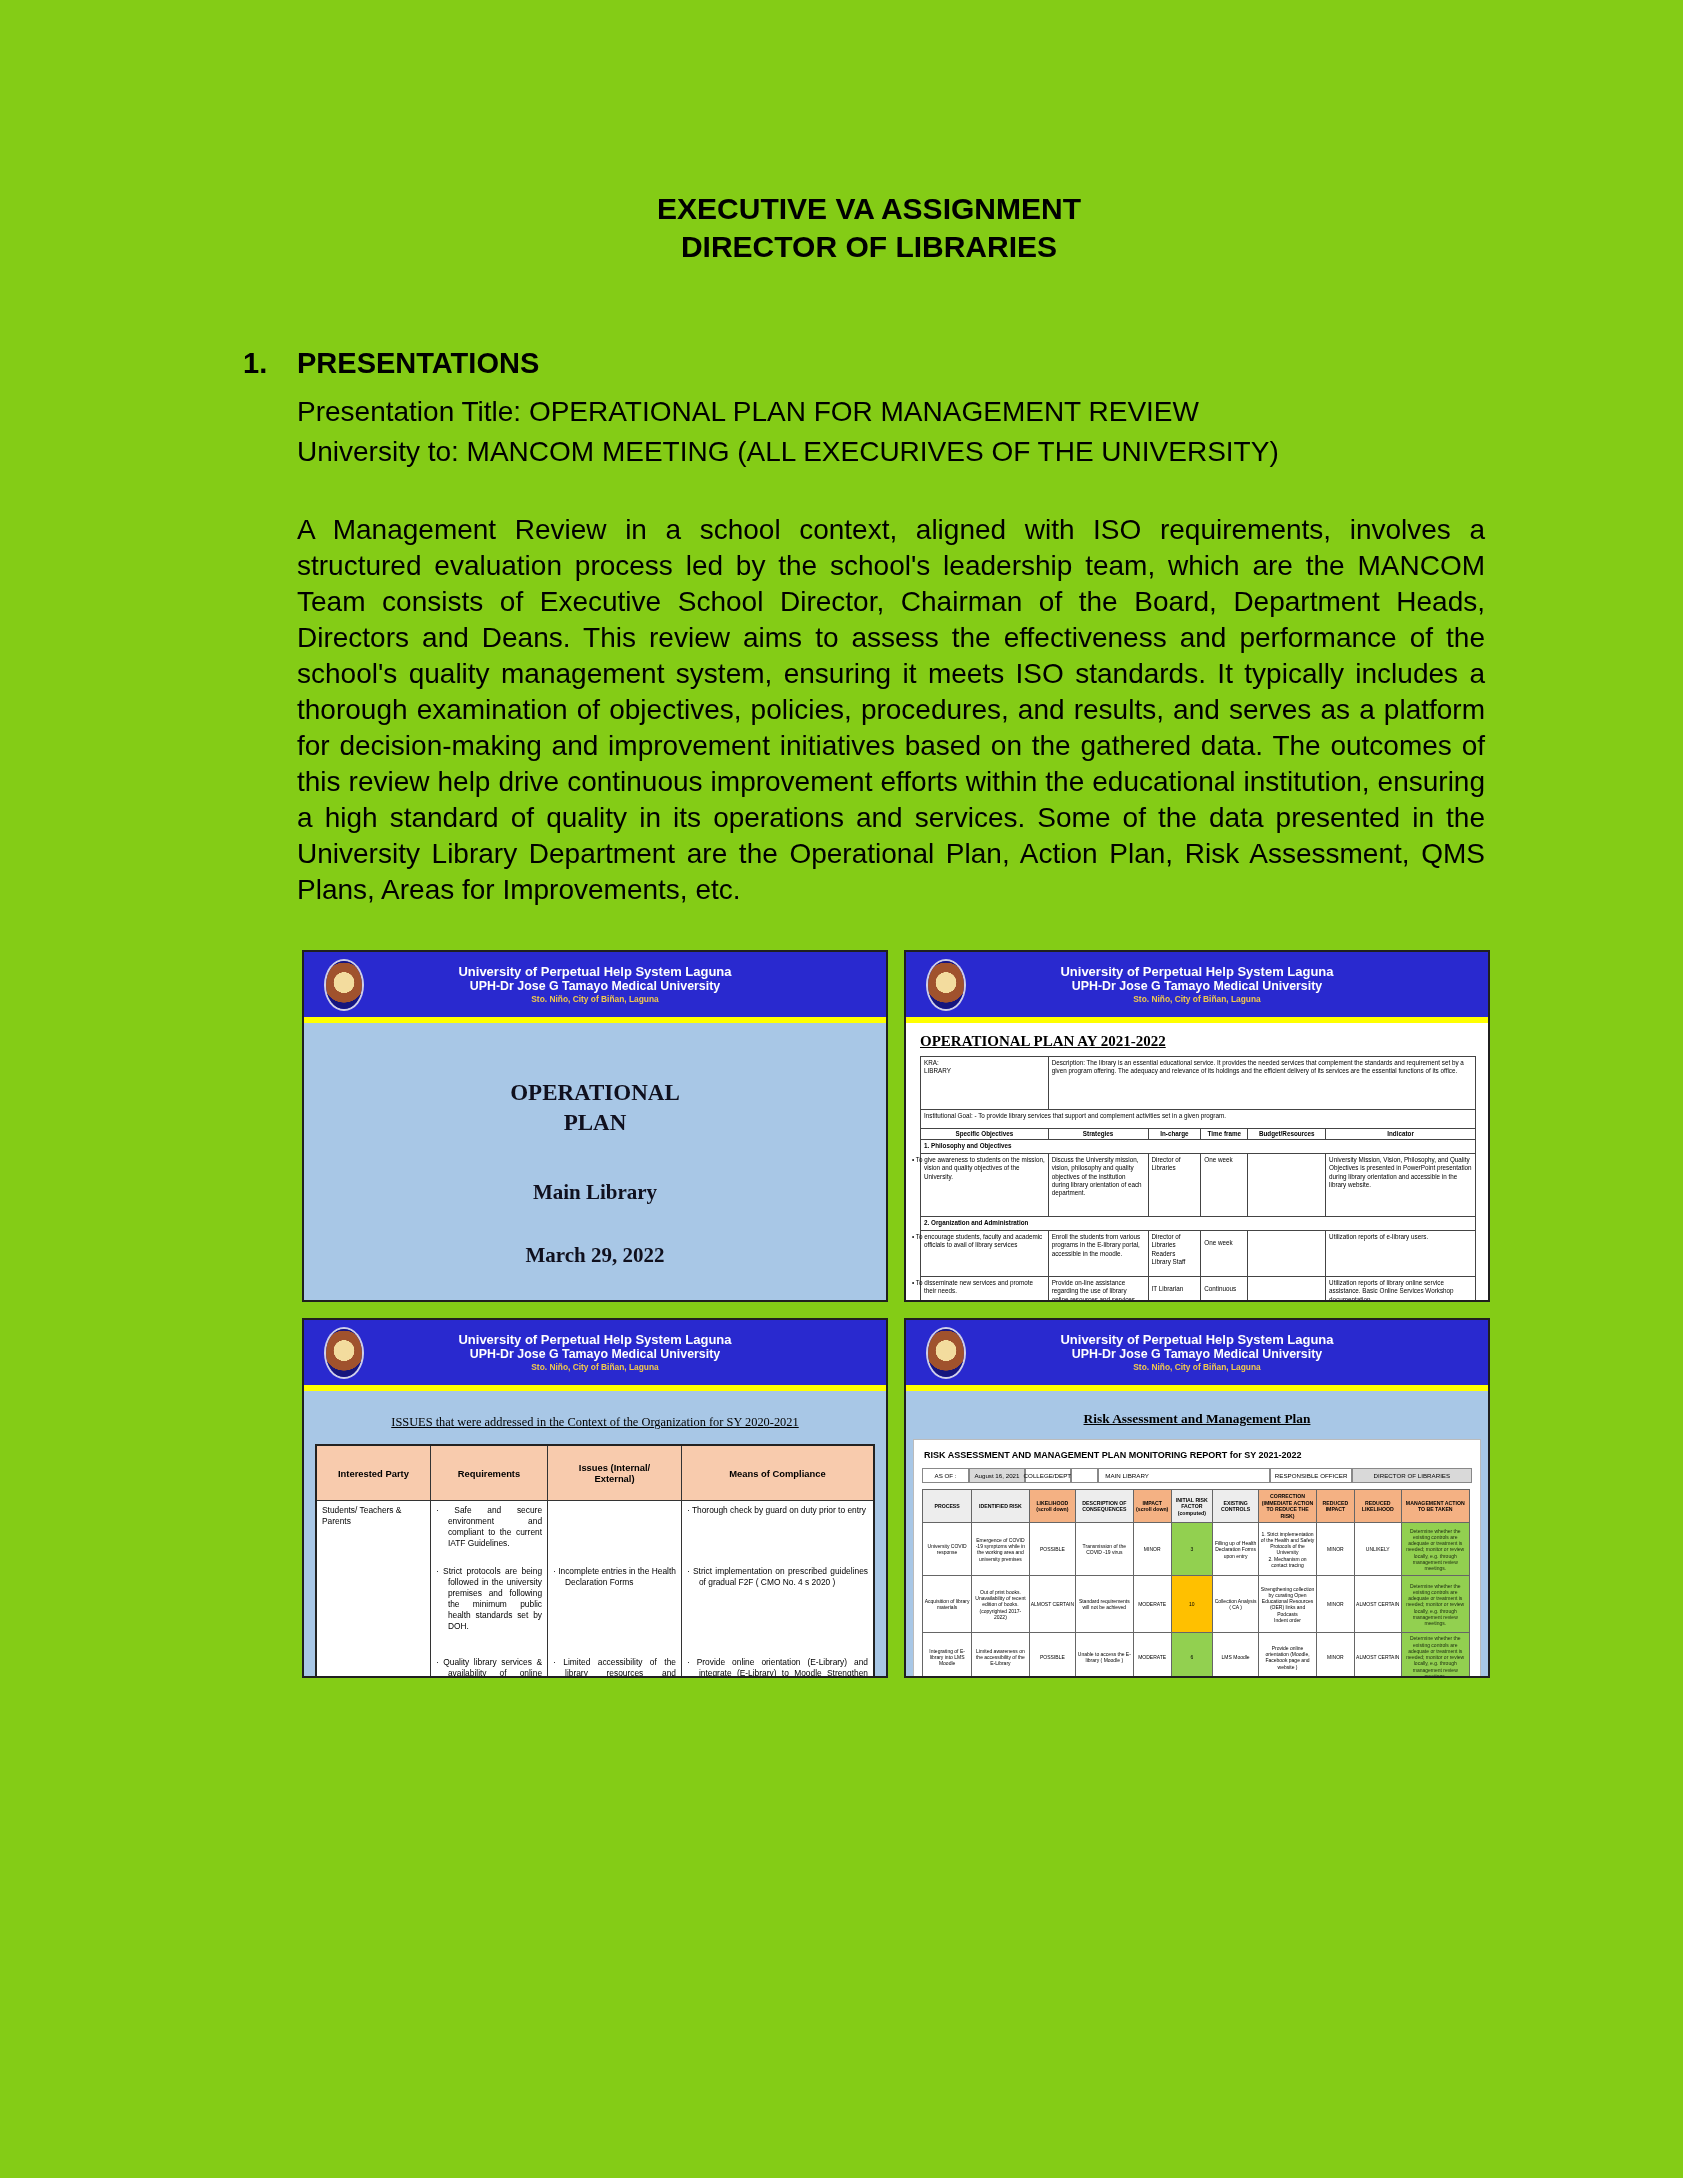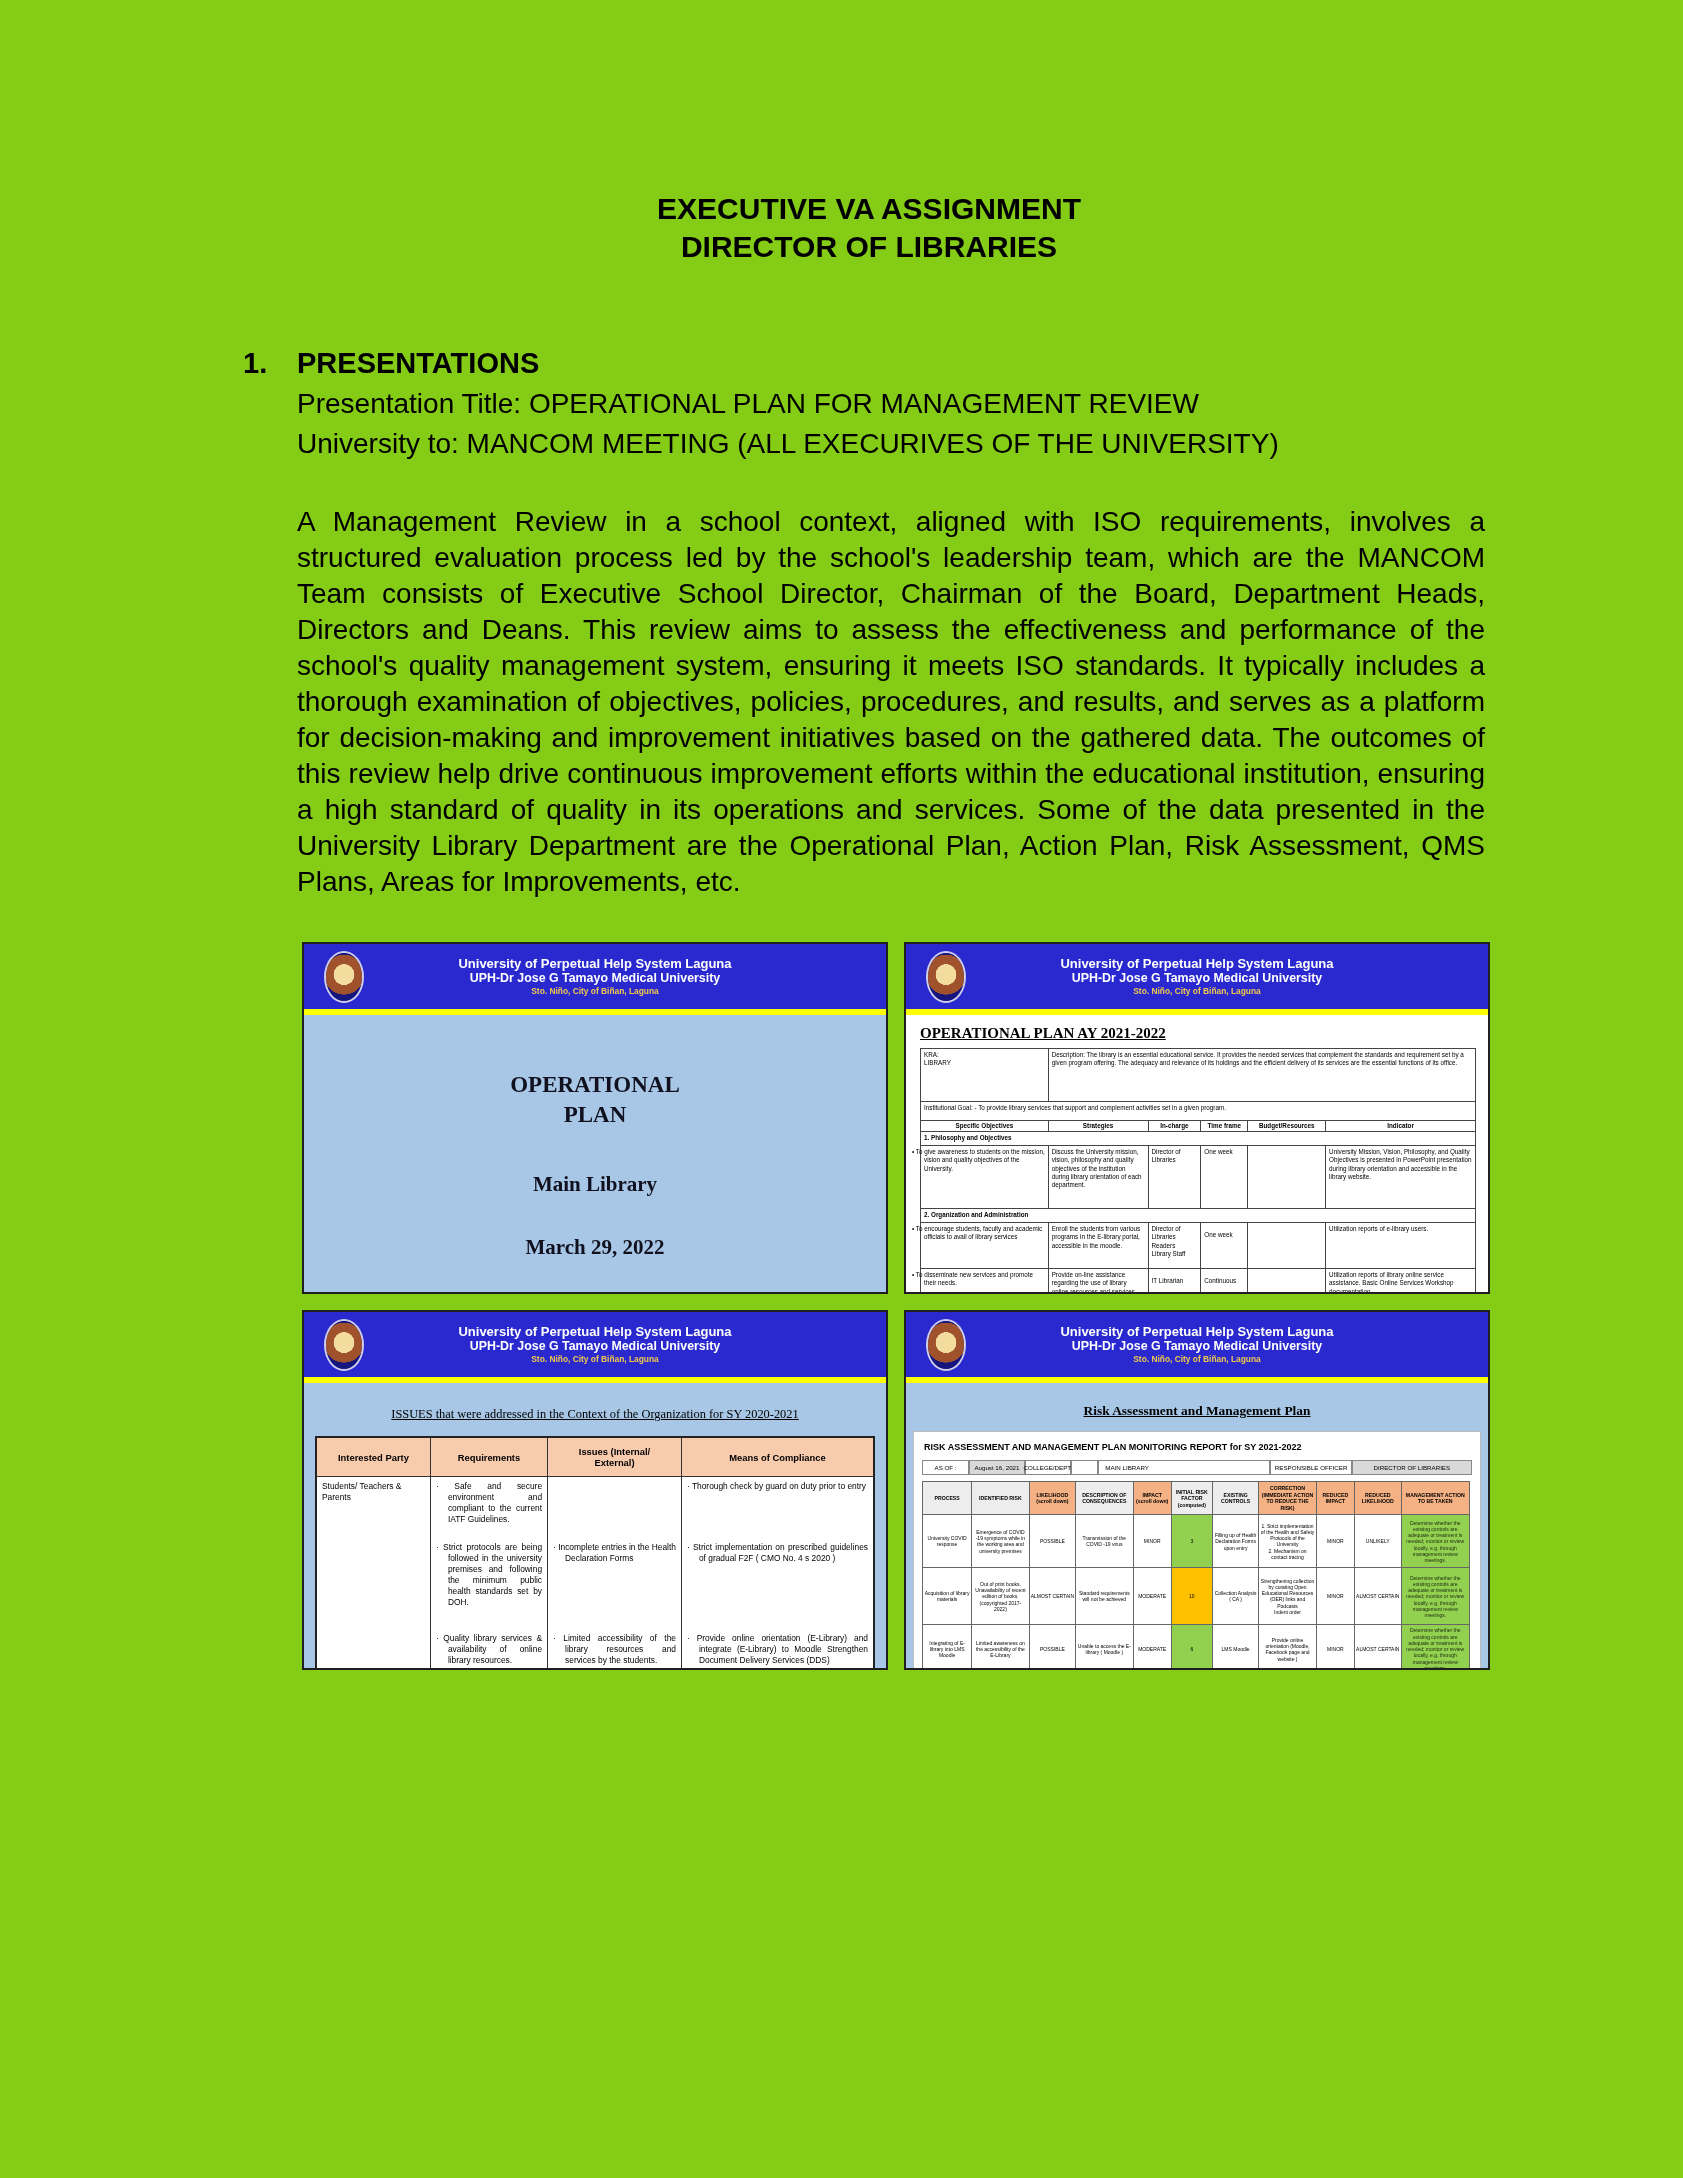--- a/index.html
+++ b/index.html
@@ -4,21 +4,21 @@
 <style>
   html,body{margin:0;padding:0;background:#ffffff;}
   .page{position:relative;width:1683px;height:2178px;background:#84cc16;
         font-family:"Liberation Sans",sans-serif;color:#000;overflow:hidden;}
   .content{margin:0 188px 0 243px;}
 
   
   .doc-title{margin-top:190px;text-align:center;font-weight:bold;font-size:30px;line-height:38px;}
   .section-line{margin-top:81px;font-weight:bold;font-size:29px;display:flex;}
   .section-no{width:54px;}
-  .meta-lines{margin-left:54px;font-size:28px;line-height:40px;margin-top:4px;}
+  .meta-lines{margin-left:54px;font-size:28px;line-height:40px;margin-top:12px;}
   .paragraph{margin-left:54px;margin-top:40px;width:1188px;font-size:28px;line-height:36px;
              text-align:justify;}
 
   
   .thumbs{margin-left:59px;margin-top:42px;display:grid;
           grid-template-columns:586px 586px;grid-template-rows:352px 360px;gap:16px;}
   .slide{border:2px solid #1f1f1f;background:#A8C7E6;overflow:hidden;position:relative;}
   .slide.white-body{background:#ffffff;}
 
   
@@ -50,21 +50,21 @@
   .s2-sec td{font-weight:bold;height:9px;}
   .s2-cell-center{text-align:center;}
   .pre{white-space:pre-line;}
   .just{text-align:justify;}
 
   
   .s3-title{font-family:"Liberation Serif",serif;font-weight:normal;font-size:12.4px;
             text-decoration:underline;text-align:center;margin-top:24px;}
   .s3-table{border-collapse:collapse;width:560px;margin:14px auto 0 auto;table-layout:fixed;
             background:#ffffff;border:2px solid #222;}
-  .s3-table th{background:#F8CBAD;border:1px solid #333;font-size:9.4px;padding:8px 2px;
+  .s3-table th{background:#F8CBAD;border:1px solid #333;font-size:9.4px;padding:16px 2px;
             white-space:pre-line;vertical-align:middle;}
   .s3-table td{border:1px solid #333;font-size:8.4px;line-height:1.3;padding:4px 5px;
             vertical-align:top;background:#ffffff;}
   .s3-party{font-weight:normal;}
   .slot1{min-height:61px;}
   .slot2{min-height:91px;}
   .slot3{min-height:55px;}
   .bullet-item{padding-left:12px;text-indent:-12px;text-align:justify;}
 
   

